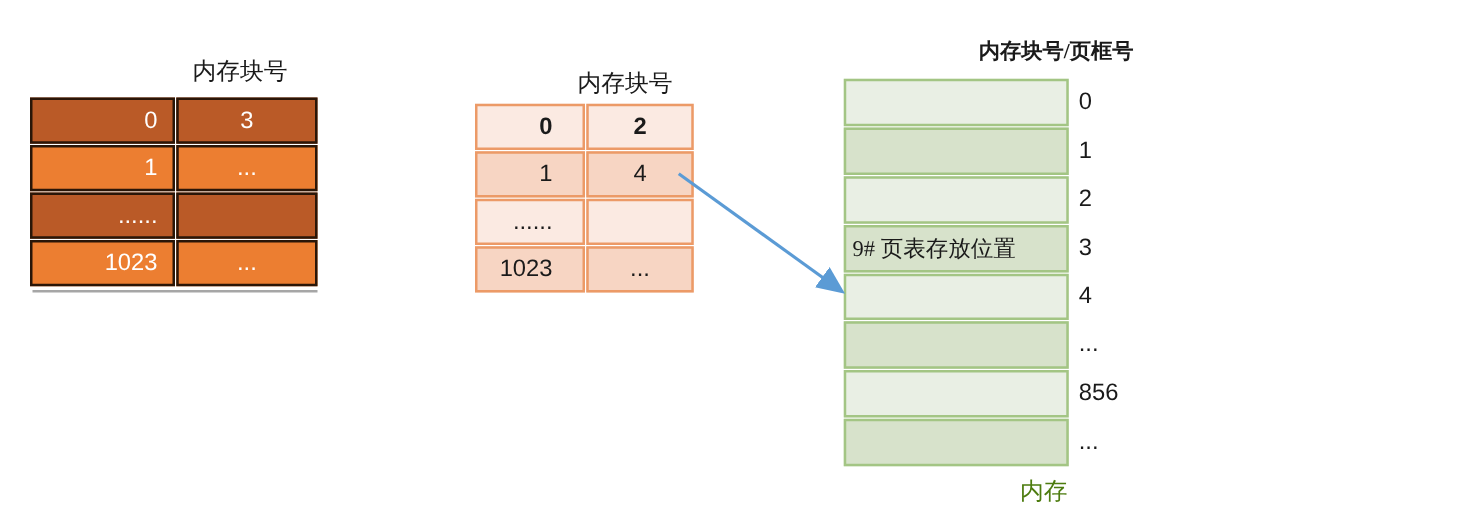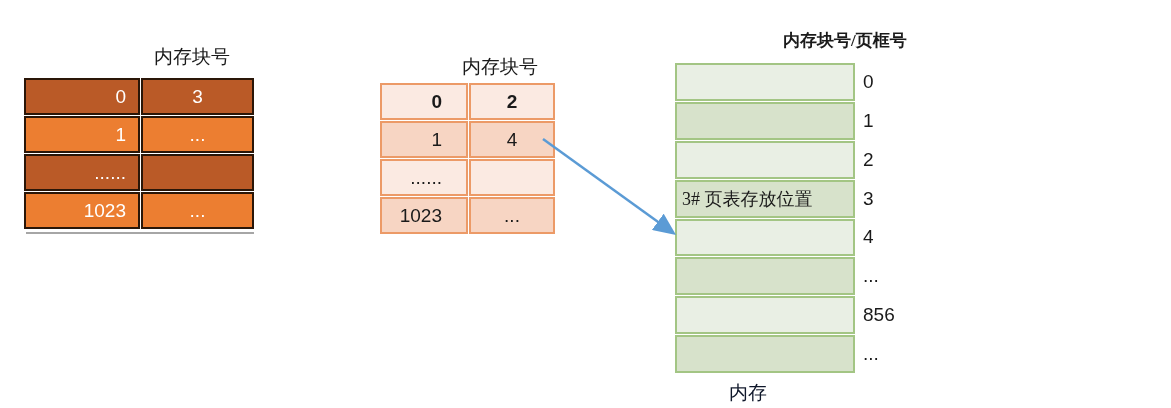--- a/index.html
+++ b/index.html
@@ -53,22 +53,22 @@
   #mem-labels {
     position:absolute; left:863px; top:63px; width:60px; height:310px;
     display:flex; flex-direction:column; color:#1a1a1a; font-size:19px;
   }
   #mem-labels .lbl { flex:1; display:flex; align-items:center; }
   
   .r-end { justify-content:flex-end; padding-right:12px; }
   .r-end-wide { justify-content:flex-end; padding-right:24px; }
   .c-mid { justify-content:center; }
   #mem-caption {
-    position:absolute; left:658px; top:380px; width:180px; text-align:center;
-    color:#0f172a; font-size:19px;
+    position:absolute; left:674px; top:380px; width:180px; text-align:right;
+    color:#4d7c0f; font-size:19px;
     font-family:"Liberation Serif","DejaVu Serif",serif;
   }
   #arrow-svg { position:absolute; left:0; top:0; pointer-events:none; }
 </style>
 </head>
 <body>
 
 <div class="canvas">
 
   <div class="hdr" style="left:154px; top:44px;">内存块号</div>
@@ -97,21 +97,21 @@
     <div class="cell bg-pshade r-end-wide">1023</div>
     <div class="cell bg-pshade c-mid">...</div>
   </div>
 
   <div class="hdr" style="left:783px; top:29px; font-size:17px;font-weight:bold;">内存块号/页框号</div>
 
   <div id="mem-tbl" class="grid-tbl">
     <div class="cell bg-glight"></div>
     <div class="cell bg-gshade"></div>
     <div class="cell bg-glight"></div>
-    <div class="cell bg-gshade">3# 页表存放位置</div>
+    <div class="cell bg-gshade">9# 页表存放位置</div>
     <div class="cell bg-glight"></div>
     <div class="cell bg-gshade"></div>
     <div class="cell bg-glight"></div>
     <div class="cell bg-gshade"></div>
   </div>
 
   <div id="mem-labels">
     <div class="lbl">0</div>
     <div class="lbl">1</div>
     <div class="lbl">2</div>

